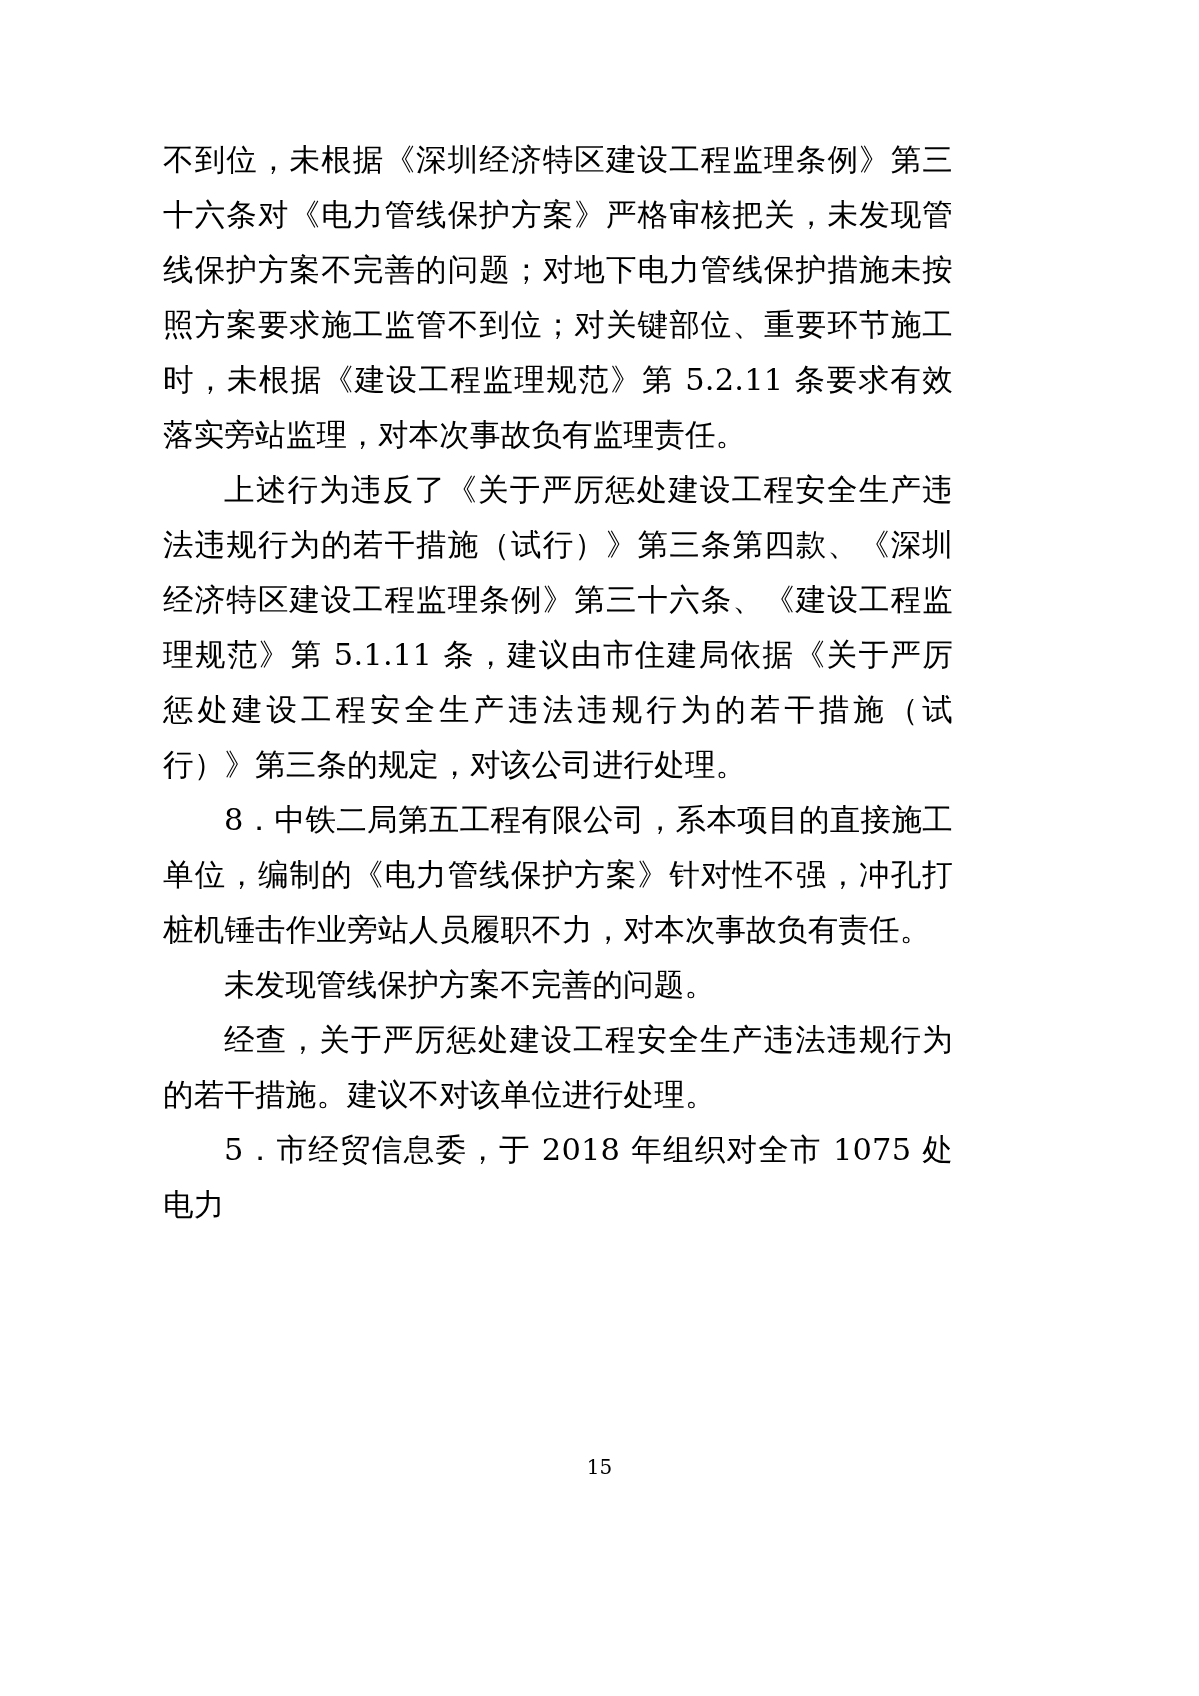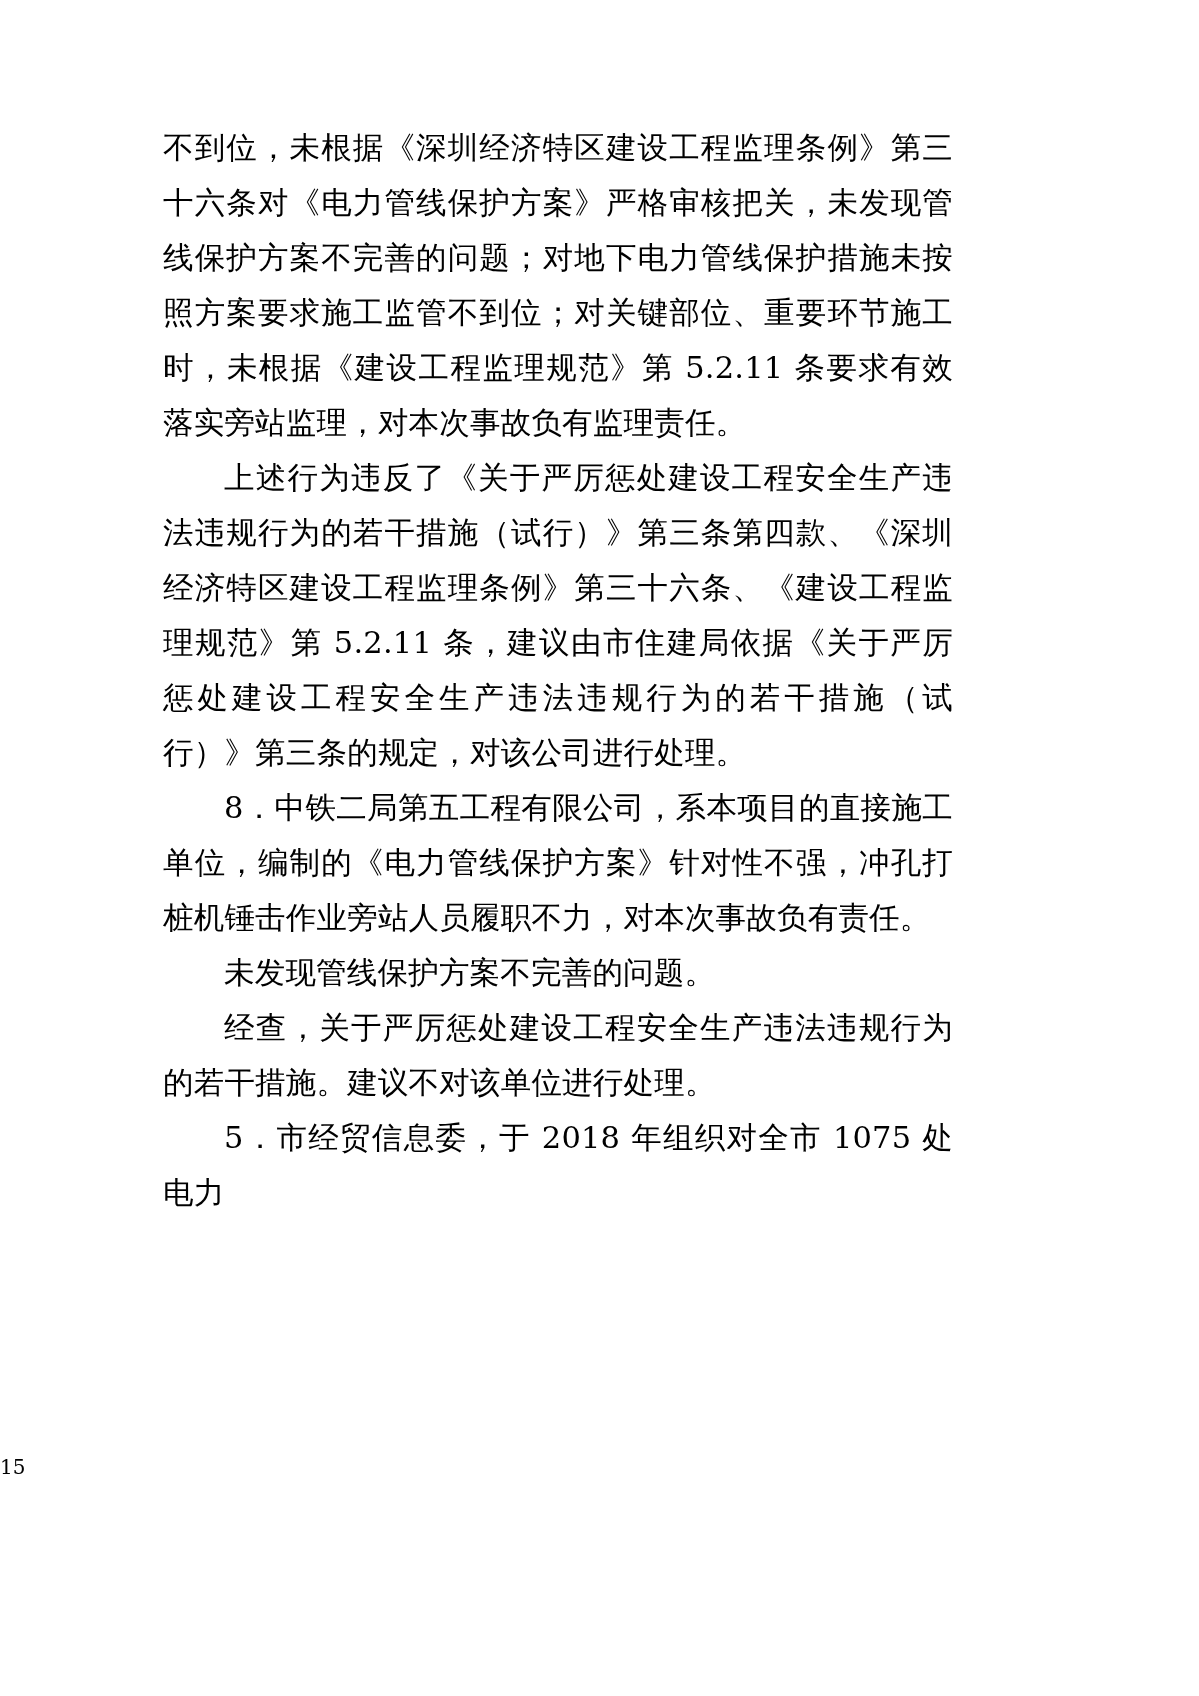--- a/index.html
+++ b/index.html
@@ -14,53 +14,54 @@
     margin: 0 auto;
     background: #ffffff;
     box-sizing: border-box;
     font-family: "DejaVu Serif", "Liberation Serif", serif;
     color: #000000;
     overflow: hidden;
   }
   .content {
     position: absolute;
     left: 163px;
-    top: 120px;
+    top: 132px;
     width: 790px;
   }
   .para {
     font-size: 30.5px;
     line-height: 55px;
     letter-spacing: 0.2px;
     text-align: justify;
     text-justify: inter-ideograph;
     margin: 0 0 0 0;
     white-space: pre-wrap;
   }
   .para.indent {
     text-indent: 61px;
   }
   .page-number {
     position: absolute;
     left: 0;
     right: 0;
     top: 1455px;
+    text-align: center;
     font-size: 20px;
     font-family: "DejaVu Serif", "Liberation Serif", serif;
     color: #000000;
   }
 </style>
 </head>
 <body>
 
 <div class="page">
 
   <div class="content">
     <p class="para">不到位，未根据《深圳经济特区建设工程监理条例》第三十六条对《电力管线保护方案》严格审核把关，未发现管线保护方案不完善的问题；对地下电力管线保护措施未按照方案要求施工监管不到位；对关键部位、重要环节施工时，未根据《建设工程监理规范》第 5.2.11 条要求有效落实旁站监理，对本次事故负有监理责任。</p>
-    <p class="para indent">上述行为违反了《关于严厉惩处建设工程安全生产违法违规行为的若干措施（试行）》第三条第四款、《深圳经济特区建设工程监理条例》第三十六条、《建设工程监理规范》第 5.2.11 条，建议由市住建局依据《关于严厉惩处建设工程安全生产违法违规行为的若干措施（试行）》第三条的规定，对该公司进行处理。</p>
+    <p class="para indent">上述行为违反了《关于严厉惩处建设工程安全生产违法违规行为的若干措施（试行）》第三条第四款、《深圳经济特区建设工程监理条例》第三十六条、《建设工程监理规范》第 5.1.11 条，建议由市住建局依据《关于严厉惩处建设工程安全生产违法违规行为的若干措施（试行）》第三条的规定，对该公司进行处理。</p>
     <p class="para indent">8．中铁二局第五工程有限公司，系本项目的直接施工单位，编制的《电力管线保护方案》针对性不强，冲孔打桩机锤击作业旁站人员履职不力，对本次事故负有责任。</p>
     <p class="para indent">未发现管线保护方案不完善的问题。</p>
     <p class="para indent">经查，关于严厉惩处建设工程安全生产违法违规行为的若干措施。建议不对该单位进行处理。</p>
     <p class="para indent">5．市经贸信息委，于 2018 年组织对全市 1075 处电力</p>
   </div>
 
   <div class="page-number">15</div>
 
 </div>
 

